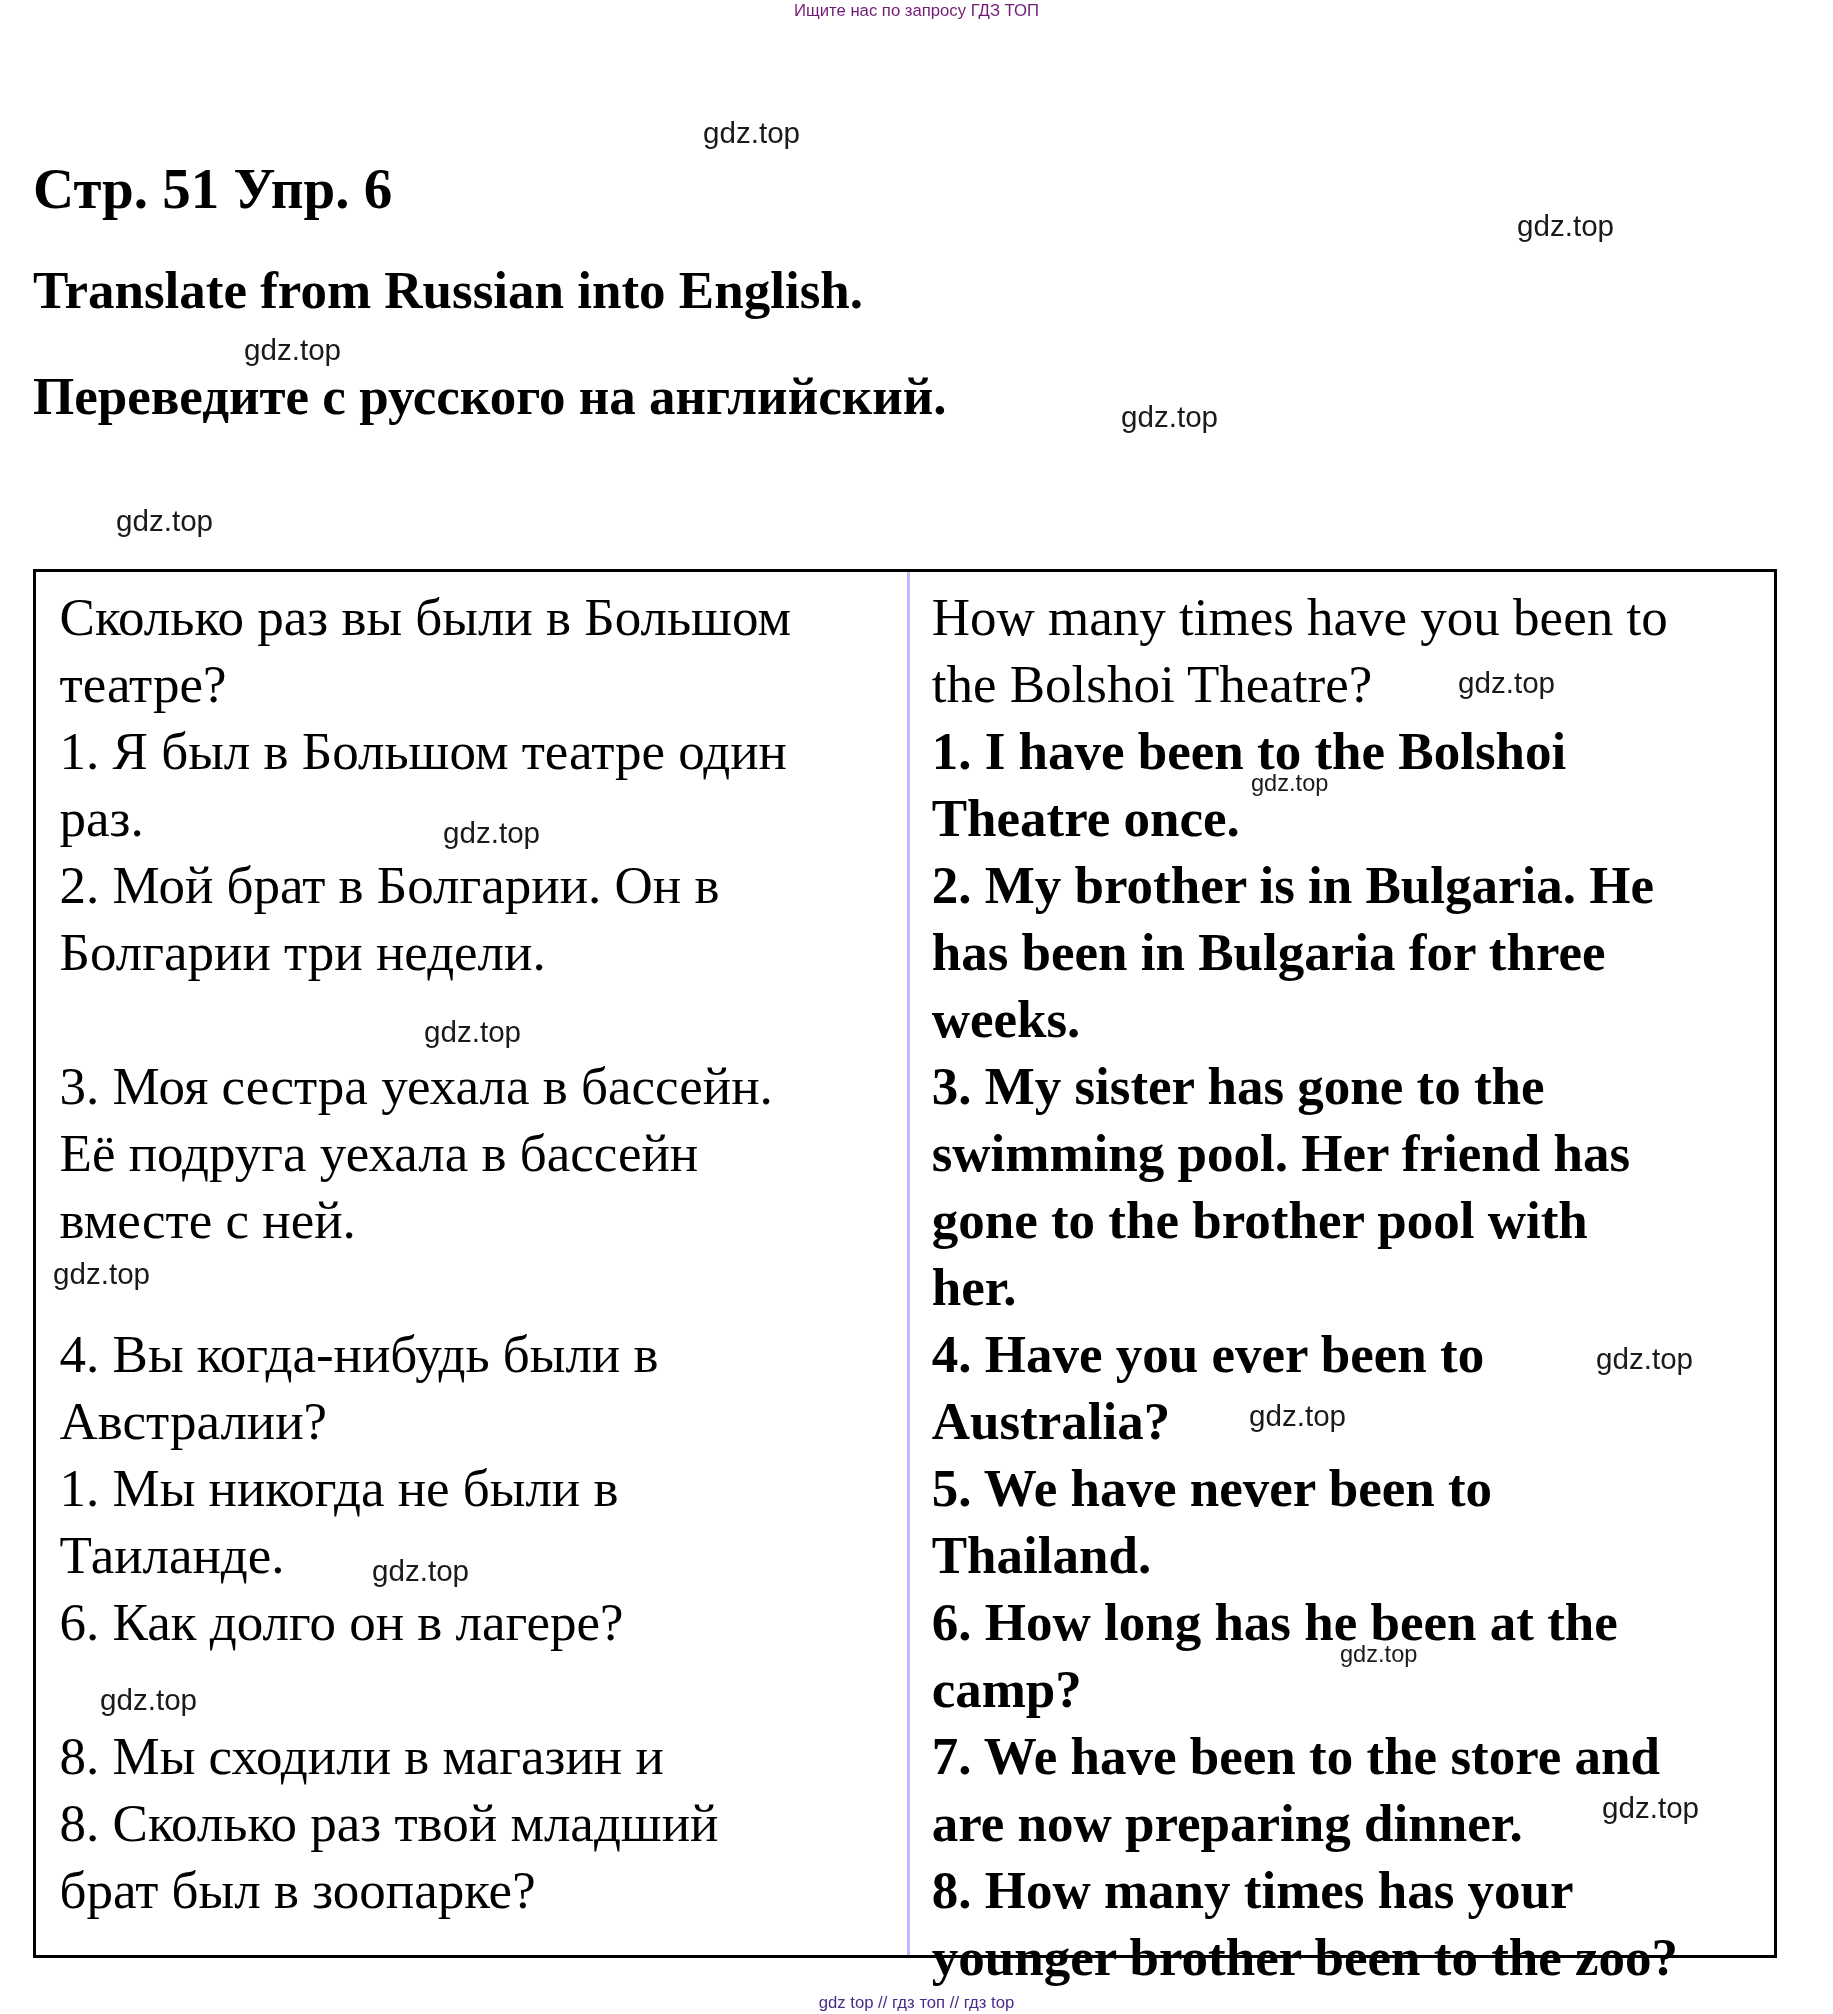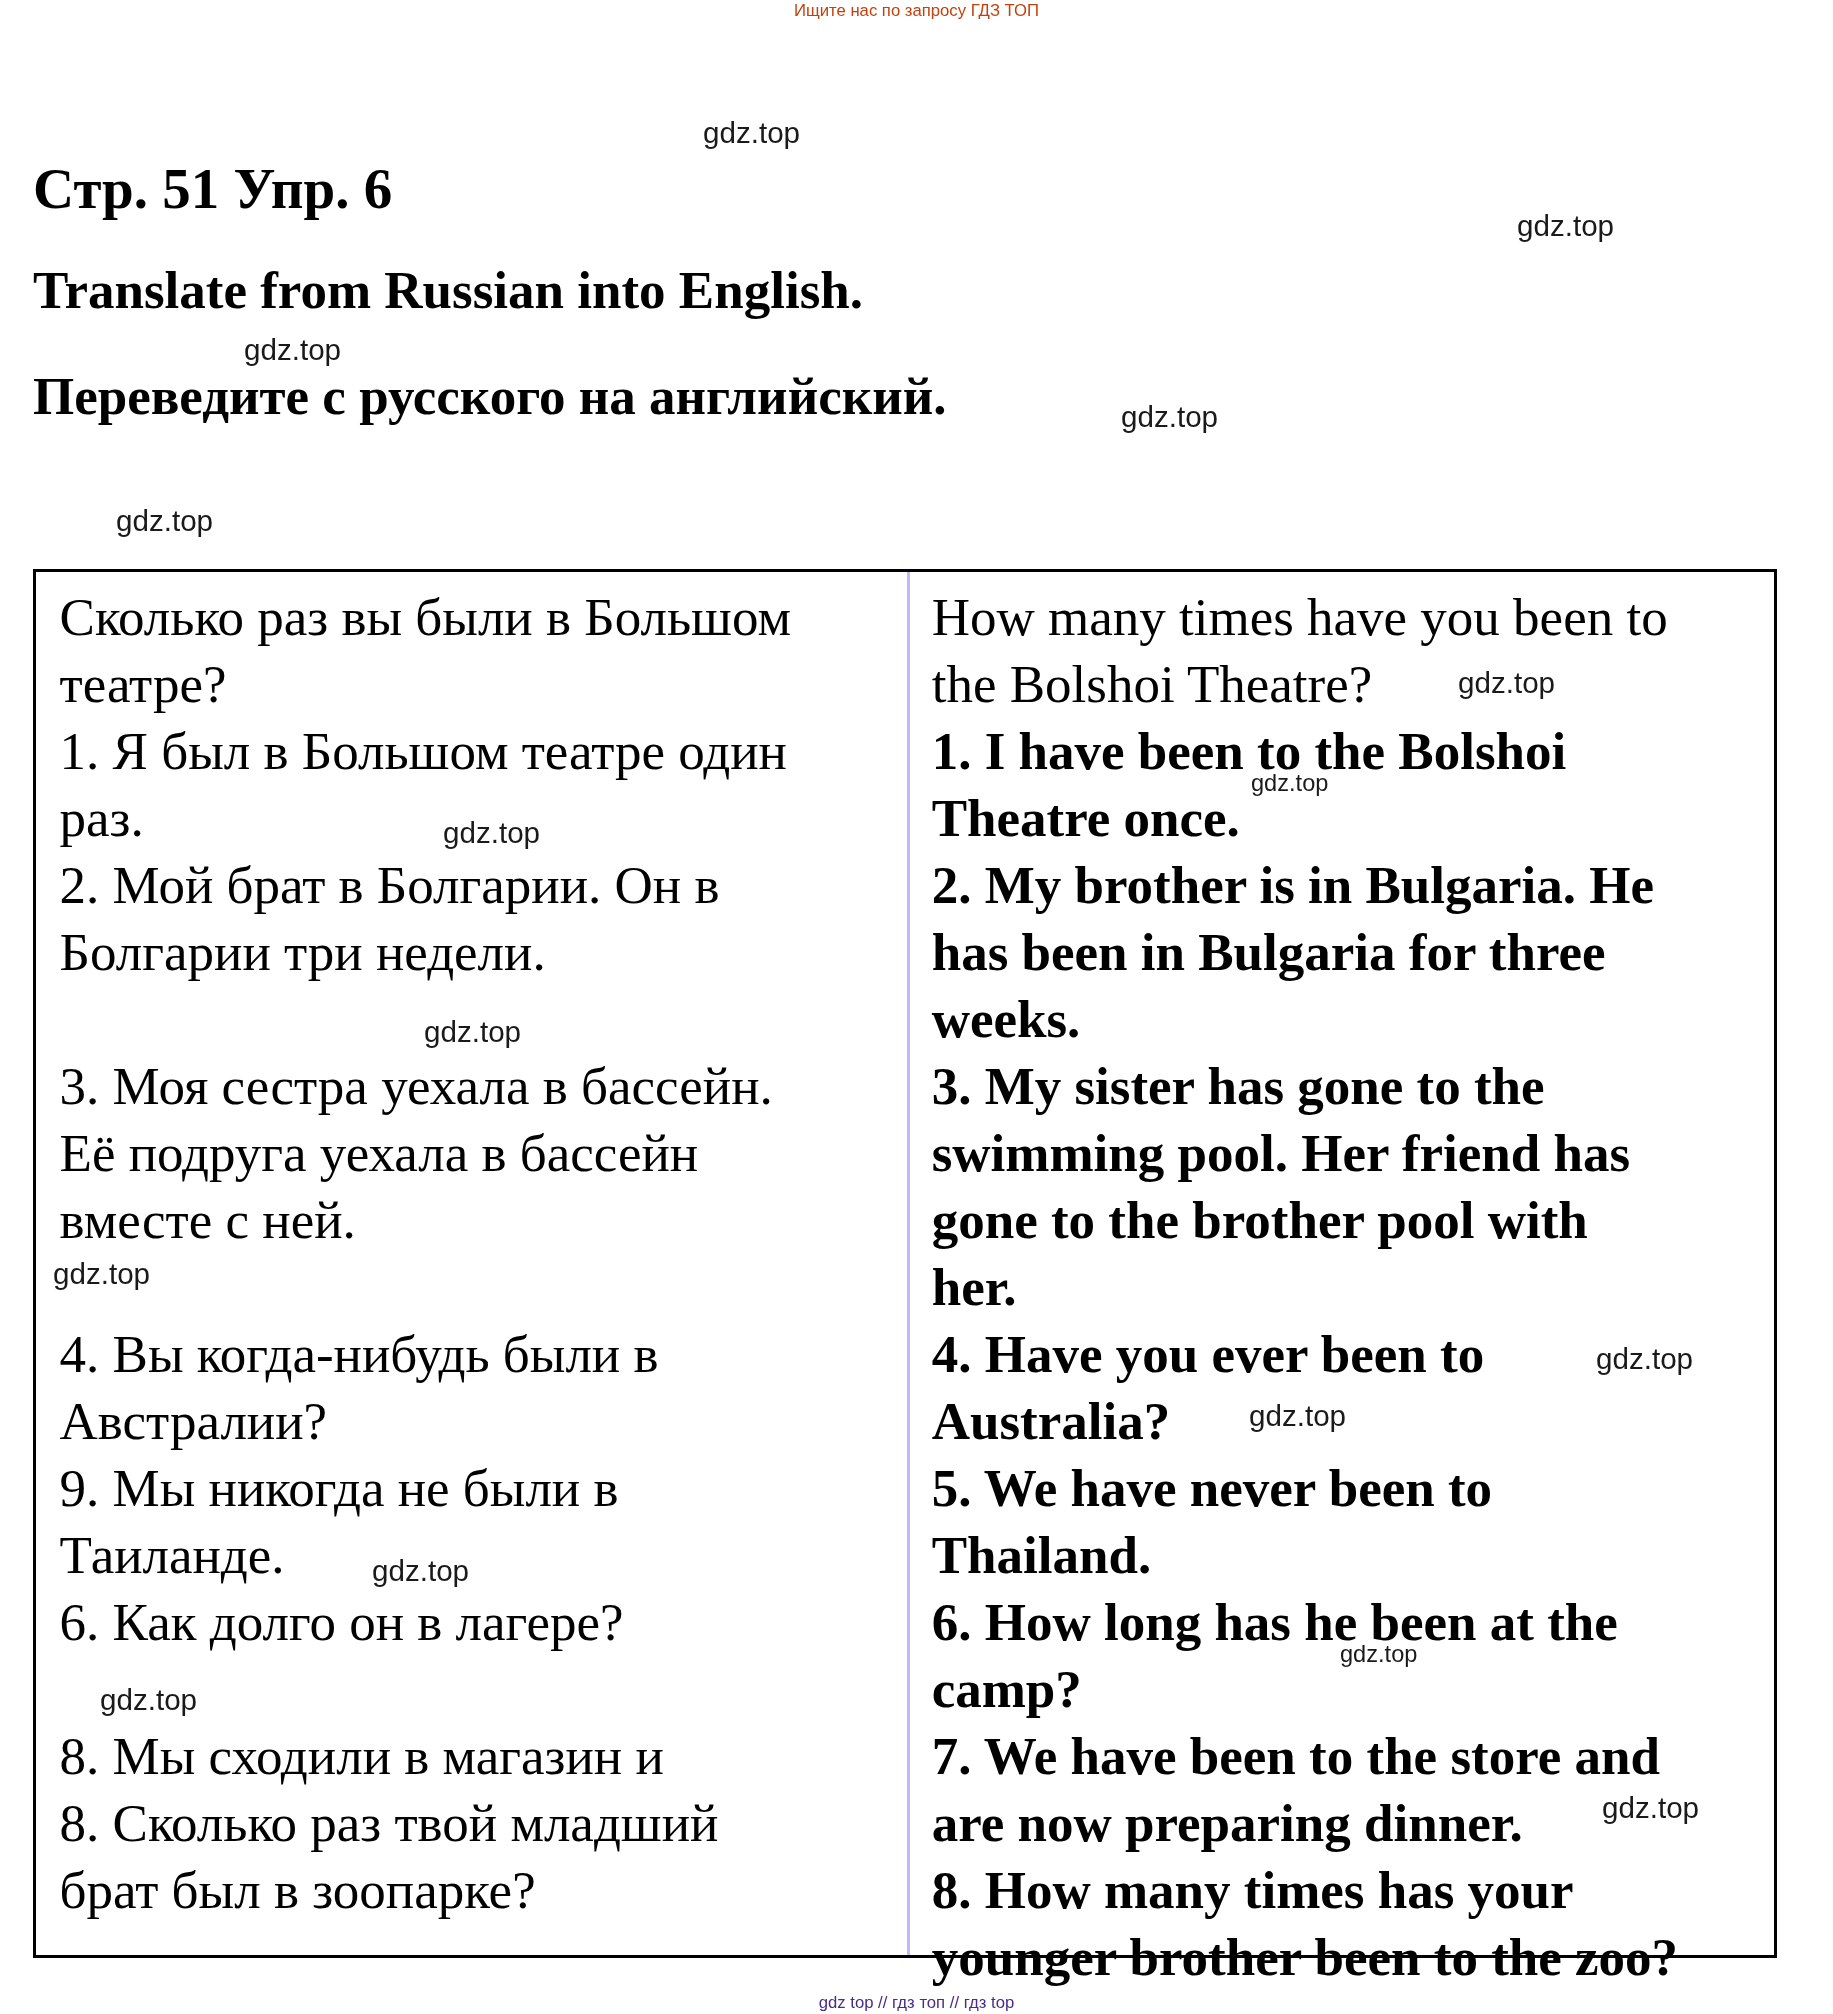--- a/index.html
+++ b/index.html
@@ -86,21 +86,21 @@
       white-space: nowrap;
       height: 67px;
     }
     .col-en .line.answer {
       font-weight: bold;
     }
   </style>
 </head>
 <body>
 
-<div class="top-banner" style="color:#c2410c;">Ищите нас по запросу ГДЗ ТОП</div>
+<div class="top-banner" style="color:#701a75;">Ищите нас по запросу ГДЗ ТОП</div>
 
 <div class="heading h-page">Стр. 51 Упр. 6</div>
 <div class="heading h-en">Translate from Russian into English.</div>
 <div class="heading h-ru">Переведите с русского на английский.</div>
 
 <div class="wm" style="left:703px;top:116px;">gdz.top</div>
 <div class="wm" style="left:1517px;top:209px;">gdz.top</div>
 <div class="wm" style="left:244px;top:333px;">gdz.top</div>
 <div class="wm" style="left:1121px;top:400px;">gdz.top</div>
 <div class="wm" style="left:116px;top:504px;">gdz.top</div>
@@ -124,21 +124,21 @@
     <div class="line">раз.</div>
     <div class="line">2. Мой брат в Болгарии. Он в</div>
     <div class="line">Болгарии три недели.</div>
     <div class="line"></div>
     <div class="line">3. Моя сестра уехала в бассейн.</div>
     <div class="line">Её подруга уехала в бассейн</div>
     <div class="line">вместе с ней.</div>
     <div class="line"></div>
     <div class="line">4. Вы когда-нибудь были в</div>
     <div class="line">Австралии?</div>
-    <div class="line">9. Мы никогда не были в</div>
+    <div class="line">1. Мы никогда не были в</div>
     <div class="line">Таиланде.</div>
     <div class="line">6. Как долго он в лагере?</div>
     <div class="line"></div>
     <div class="line">8. Мы сходили в магазин и</div>
     <div class="line">8. Сколько раз твой младший</div>
     <div class="line">брат был в зоопарке?</div>
   </div>
   <div class="col col-en">
     <div class="line">How many times have you been to</div>
     <div class="line">the Bolshoi Theatre?</div>

